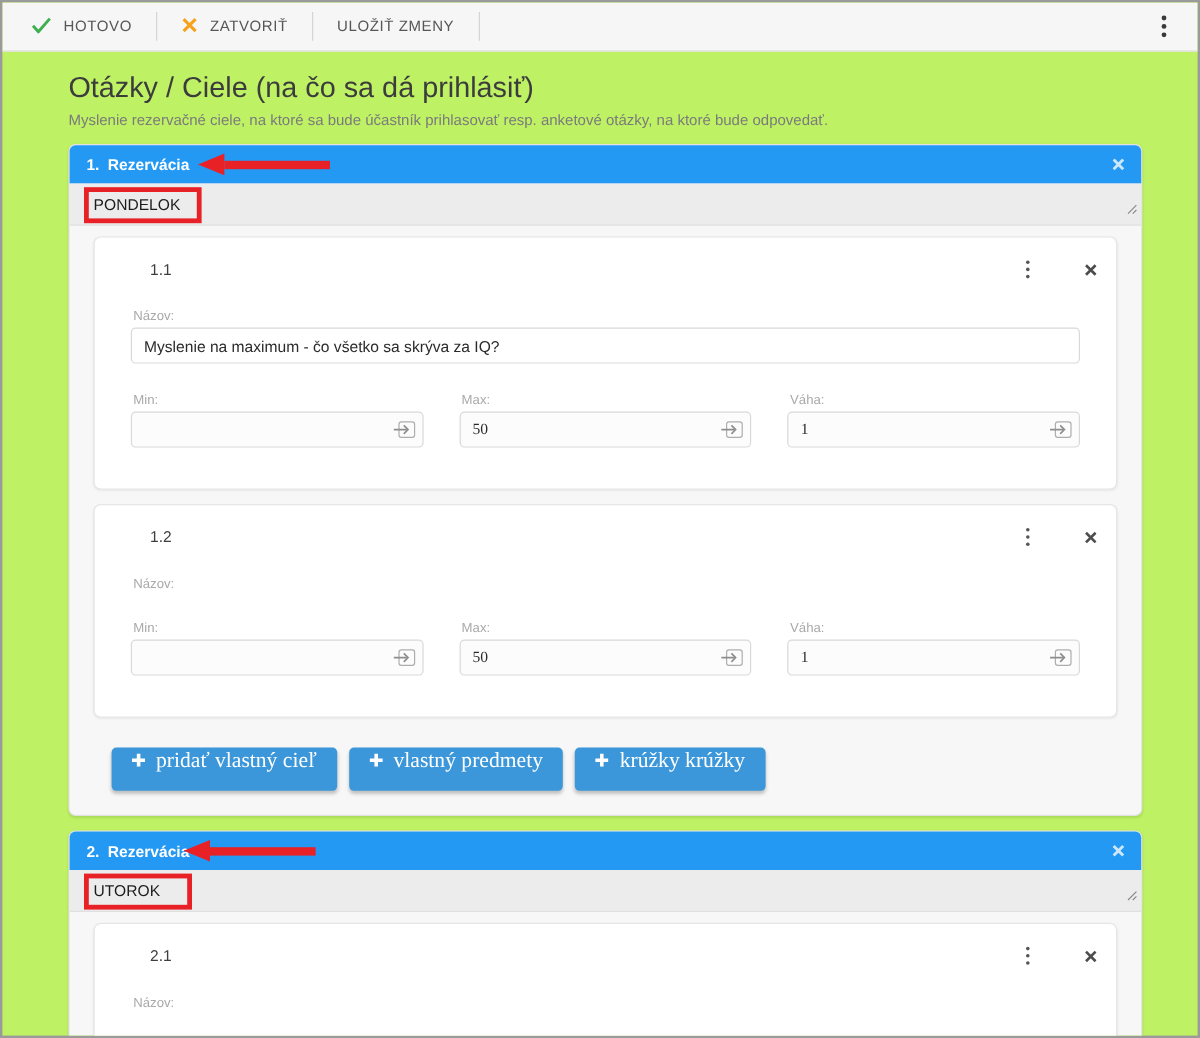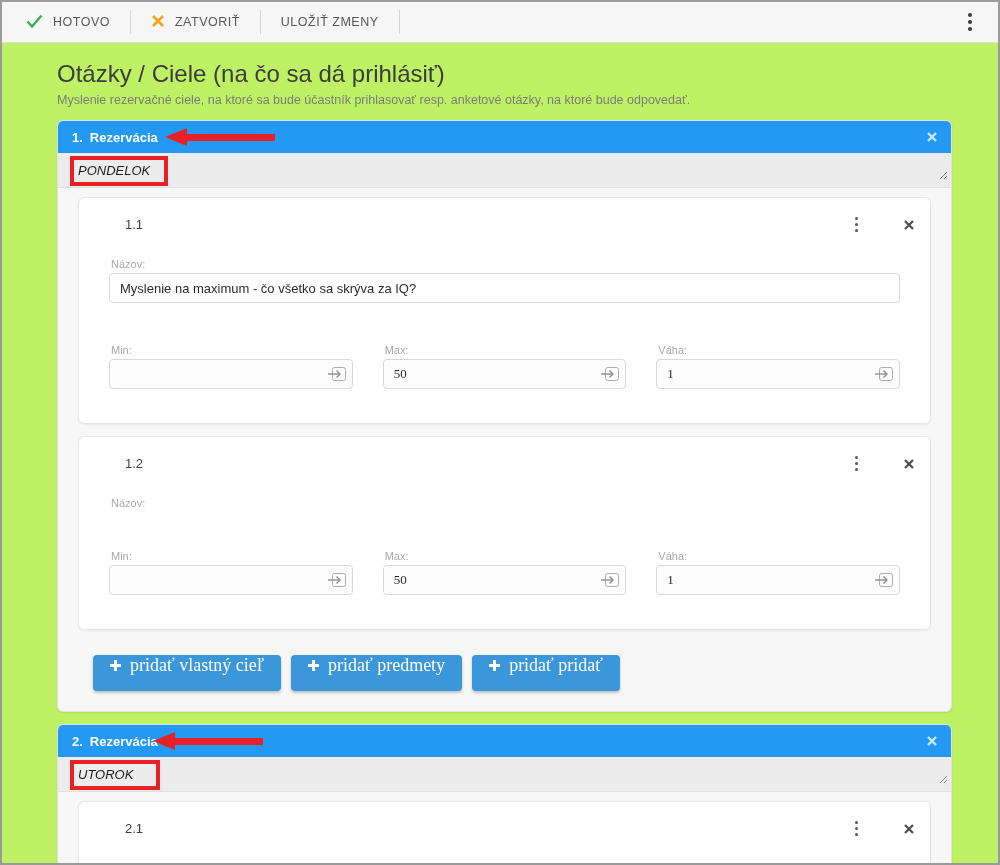--- a/index.html
+++ b/index.html
@@ -31,35 +31,35 @@
   .hdr-close{margin-left:auto; cursor:pointer; display:flex; opacity:.85;}
 
   
   .arrow{position:absolute; top:7px; height:18px; display:flex; align-items:center; pointer-events:none;}
   .card-1 .arrow{left:107px;} .card-2 .arrow{left:95px;}
   .arrow .head{width:0; height:0; border-top:9px solid transparent; border-bottom:9px solid transparent; border-right:22px solid var(--annotation);}
   .arrow .shaft{width:88px; height:7px; background:var(--annotation);}
 
   
   .note-wrap{position:relative;}
-  .note{display:block; width:100%; height:35px; background:#ececec; border:none; border-bottom:1px solid #e0e0e0; padding:10px 20px 0; font-family:"Liberation Sans",sans-serif; font-size:13px; color:#1c1c1c; resize:none; outline:none;font-style:italic;}
+  .note{display:block; width:100%; height:35px; background:#ececec; border:none; border-bottom:1px solid #e0e0e0; padding:10px 20px 0; font-family:"Liberation Sans",sans-serif; font-size:13px; color:#1c1c1c; resize:none; outline:none;}
   .red-box{position:absolute; top:3px; left:12px; height:30px; border:4px solid var(--annotation); pointer-events:none;}
   .card-1 .red-box{width:98px;} .card-2 .red-box{width:90px;}
   .resize-handle{position:absolute; right:3px; bottom:4px; cursor:nwse-resize;}
 
   .card-body{padding:9px 20px 15px;}
 
   
   .goal{background:#fff; border:1px solid #e6e6e6; border-radius:6px; box-shadow:0 1px 2px rgba(0,0,0,.06); padding:13px 30px 34px; margin-bottom:12px;}
   .goal-head{display:flex; align-items:center; font-size:13px; font-weight:400; color:#3e3e3e; margin:0 -14px 20px 16px;justify-content:flex-end;}
   .goal-icons{margin-left:auto; display:flex; align-items:center; gap:20px;}
   .icon-btn{cursor:pointer; display:flex;}
   label.field{display:block; font-size:11px; color:#a9a9a9; margin:0 0 3px 2px;}
   .txt-input{width:100%; height:30px; border:1px solid #d9d9d9; border-radius:4px; padding:0 10px; font-family:"Liberation Sans",sans-serif; font-size:13px; color:#2b2b2b; background:#fff; outline:none;}
-  .nums{display:flex; gap:30px; margin-top:41px;}
+  .nums{display:flex; gap:30px; margin-top:25px;}
   .num-col{flex:1;}
   .num-wrap{position:relative;}
   .num-wrap .txt-input{background:#fcfcfc; padding-right:32px;font-family:Liberation Serif, serif;}
   .spinner{position:absolute; right:6px; top:50%; transform:translateY(-50%); cursor:pointer; display:flex;}
 
   
   .btn-row{display:flex; gap:10px; margin:25px 0 5px 15px;}
   .add-btn{display:flex; align-items:flex-start; gap:9px; height:36px; padding:0 17px; background:var(--button); color:#fff; font-family:Liberation Serif, serif; font-size:18px; border:none; border-radius:4px; box-shadow:0 2px 3px rgba(0,0,0,.22); cursor:pointer;}
 </style>
 </head>
@@ -252,27 +252,27 @@
           <button class="add-btn">
             <span><svg width="11" height="11" viewBox="0 0 11 11">
                   <path d="M5.5 0v11M0 5.5h11" stroke="#fff" stroke-width="3"></path>
                 </svg></span>
             <span>pridať vlastný cieľ</span>
           </button>
           <button class="add-btn">
             <span><svg width="11" height="11" viewBox="0 0 11 11">
                   <path d="M5.5 0v11M0 5.5h11" stroke="#fff" stroke-width="3"></path>
                 </svg></span>
-            <span>pridať predmety</span>
+            <span>vlastný predmety</span>
           </button>
           <button class="add-btn">
             <span><svg width="11" height="11" viewBox="0 0 11 11">
                   <path d="M5.5 0v11M0 5.5h11" stroke="#fff" stroke-width="3"></path>
                 </svg></span>
-            <span>pridať pridať</span>
+            <span>krúžky krúžky</span>
           </button>
         </div>
       </div>
     </section>
 
     <section class="card card-2">
       <header class="card-header">
         <span class="num">2.</span>
         <span>Rezervácia</span>
         <div class="arrow">

